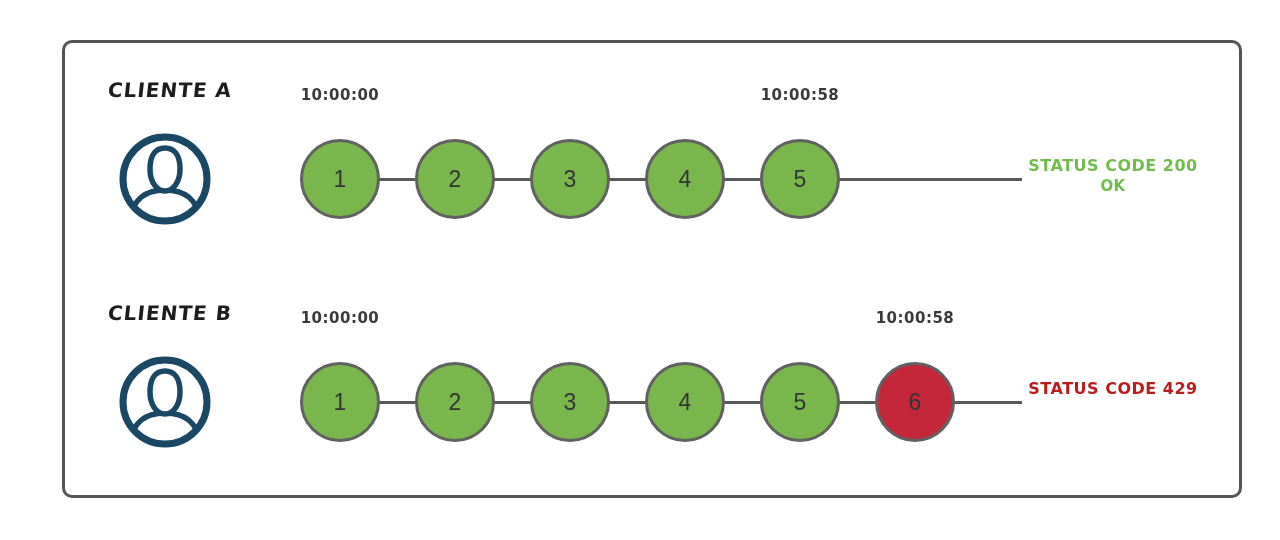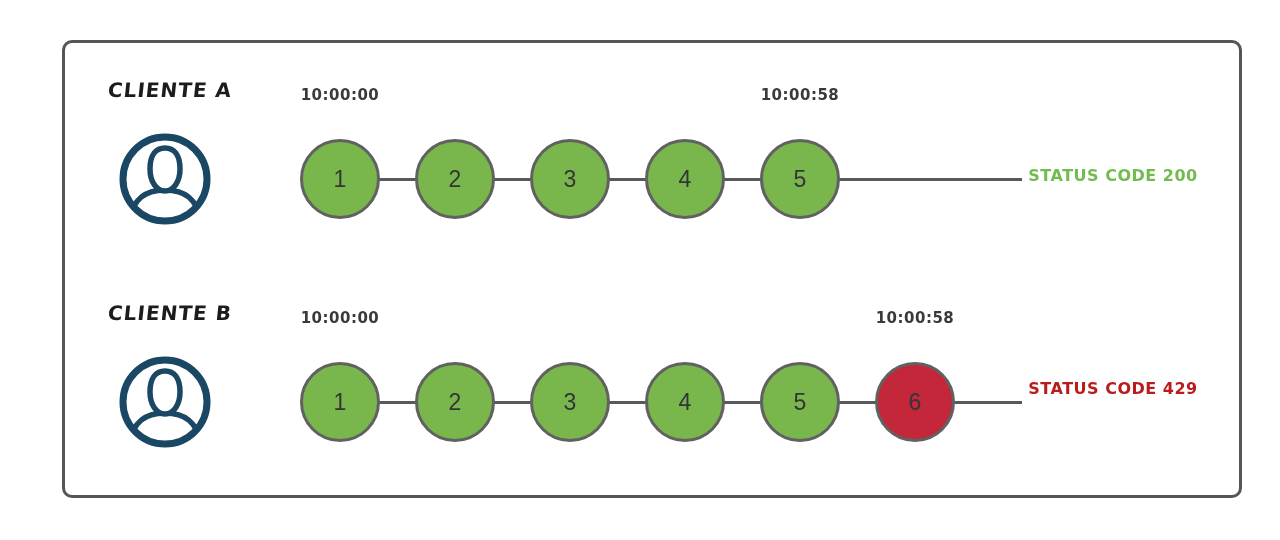--- a/index.html
+++ b/index.html
@@ -114,22 +114,23 @@
           <span>3</span>
         </div>
         <div class="request-circle" style="left: 645px; top: 139px; background: rgb(121, 182, 76); border-color: rgb(97, 97, 97);">
           <span>4</span>
         </div>
         <div class="request-circle" style="left: 760px; top: 139px; background: rgb(121, 182, 76); border-color: rgb(97, 97, 97);">
           <span>5</span>
         </div>
         <div class="timestamp" style="left: 265px; top: 86px; color: rgb(58, 58, 60);">10:00:00</div>
         <div class="timestamp" style="left: 725px; top: 86px; color: rgb(58, 58, 60);">10:00:58</div>
-        <div class="status-block" style="left: 1008px; top: 166px; color: rgb(114, 188, 78);">
+        <div class="status-block" style="left: 1008px; top: 156px; color: rgb(114, 188, 78);">
           <div class="status-line1">STATUS CODE 200</div>
+          <div class="status-line2">OK</div>
         </div>
       </div>
       <div>
         <div class="client-label" style="left: 85px; top: 301px;">CLIENTE B</div>
         <div class="avatar-wrap" style="left: 117px; top: 354px;">
   <svg viewBox="0 0 96 96" width="96" height="96">
     <defs>
       <clipPath id="clip-inner">
         <circle cx="48" cy="48" r="40"></circle>
       </clipPath>

